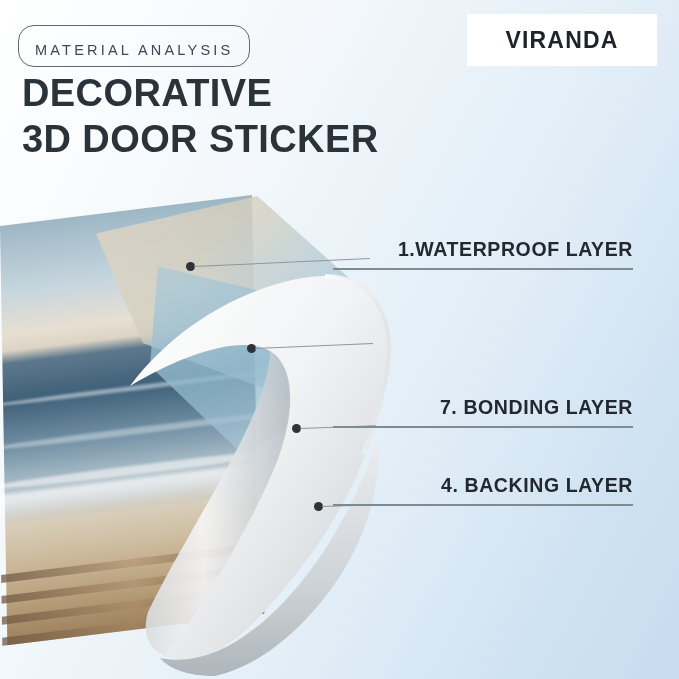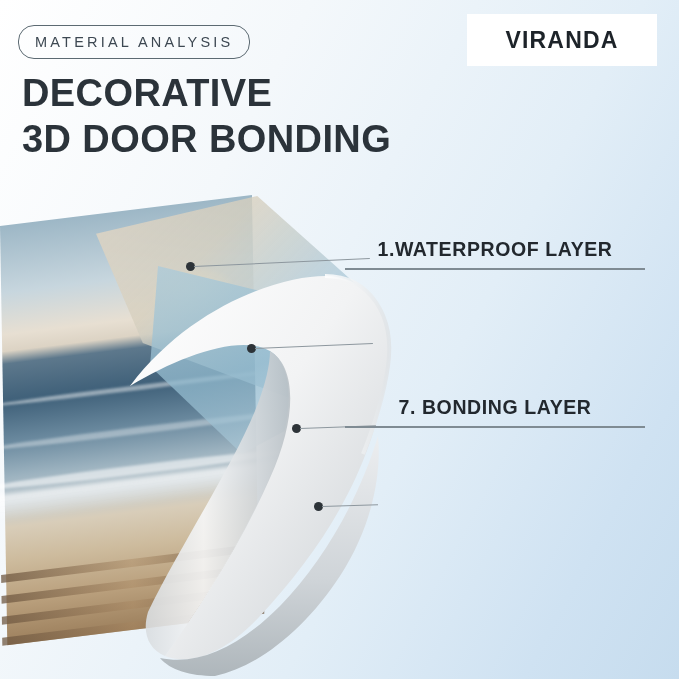--- a/index.html
+++ b/index.html
@@ -18,21 +18,21 @@
     height: 679px;
     background: linear-gradient(118deg, #ffffff 0%, #f4f8fb 30%, #e2eef7 62%, #cfe2f2 85%, #c6dcee 100%);
     overflow: hidden;
   }
 
   
   #eyebrow {
     position: absolute;
     left: 18px;
     top: 25px;
-    padding: 8px 16px 8px 16px;
+    padding: 16px 16px 8px 16px;
     border: 1.6px solid #5c6a72;
     border-radius: 16px;
     font-size: 14.5px;
     letter-spacing: 3.2px;
     color: #3d4852;
     font-weight: 500;
     white-space: nowrap;
   }
   #title-line1, #title-line2 {
     position: absolute;
@@ -149,23 +149,23 @@
     left: 120px;
     top: 50px;
     width: 320px;
     height: 430px;
   }
   #curl-outer svg { display: block; }
 
   
   .callout {
     position: absolute;
-    right: 34px;
+    right: 46px;
     width: 300px;
-    text-align: center;
+    text-align: right;
   }
   .callout-label {
     font-size: 19.5px;
     font-weight: bold;
     letter-spacing: 0.6px;
     color: #22282e;
     white-space: nowrap;
     padding-bottom: 7px;
   }
   .callout-rule {
@@ -192,21 +192,21 @@
   #c3 { top: 396px; }
   #c4 { top: 474px; }
 </style>
 </head>
 <body>
 
 <div id="page">
 
   <div id="eyebrow">MATERIAL ANALYSIS</div>
   <div id="title-line1">DECORATIVE</div>
-  <div id="title-line2">3D DOOR BONDING</div>
+  <div id="title-line2">3D DOOR STICKER</div>
 
   <div id="brand-box">
     <span id="brand-text">VIRANDA</span>
   </div>
 
   <div id="artwork">
 
     <div id="photo">
       <div class="sun"></div>
       <div class="wave1"></div>
@@ -268,14 +268,18 @@
   </div>
 
   <div class="callout" id="c1">
     <div class="callout-label">1.WATERPROOF LAYER</div>
     <div class="callout-rule"></div>
   </div>
   <div class="callout" id="c3">
     <div class="callout-label">7. BONDING LAYER</div>
     <div class="callout-rule"></div>
   </div>
+  <div class="callout" id="c4">
+    <div class="callout-label">4. BACKING LAYER</div>
+    <div class="callout-rule"></div>
+  </div>
 
 </div>
 
 </body></html>

